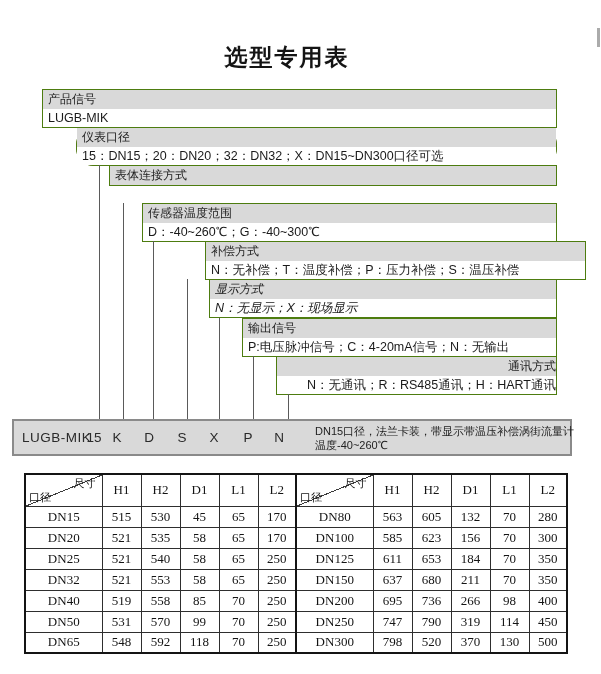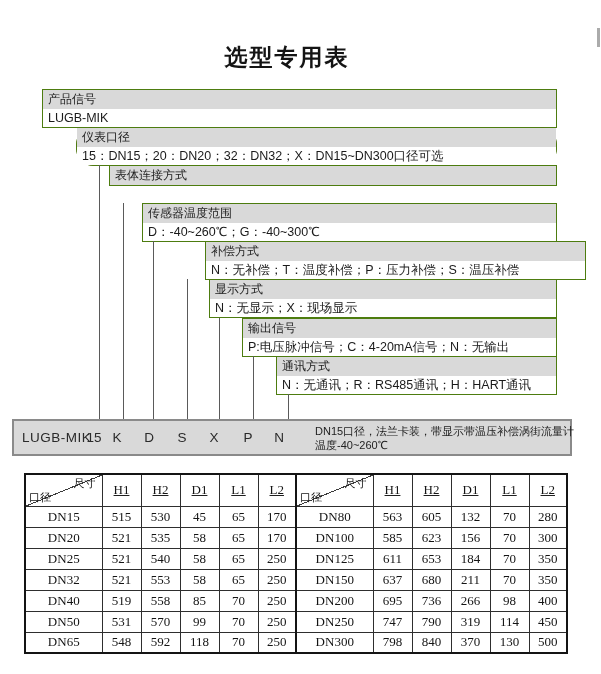--- a/index.html
+++ b/index.html
@@ -47,21 +47,21 @@
   .dim-table{
     position:absolute;left:24px;top:473px;
     border-collapse:collapse;table-layout:fixed;
     font-family:"Liberation Serif",serif;
     border:2px solid #141414;
   }
   .dim-table th,.dim-table td{
     border:1px solid #2e2e2e;text-align:center;padding:0;
     font-size:13px;color:#141414;font-weight:normal;overflow:hidden;
   }
-  .dim-table thead tr{height:32px;text-decoration:underline;}
+  .dim-table thead tr{height:32px;}
   .dim-table tbody tr{height:21px;}
   .dim-table .group-start{border-left:2px solid #141414;}
   .corner{
     position:relative;background:#ffffff;
     background-image:linear-gradient(to bottom right,
       transparent 49.1%, #3a3a3a 49.1%, #3a3a3a 50.9%, transparent 50.9%);
   }
   .corner .c-top{position:absolute;top:1px;right:6px;font-size:11px;}
   .corner .c-bottom{position:absolute;bottom:1px;left:3px;font-size:11px;text-align:center;}
 </style>
@@ -85,29 +85,29 @@
     <div class="hdr">表体连接方式</div>
   </div>
   <div class="cascade-box" style="left:142px;top:203px;width:415px;">
     <div class="hdr">传感器温度范围</div>
     <div class="cnt">D：-40~260℃；G：-40~300℃</div>
   </div>
   <div class="cascade-box" style="left:176px;top:241px;width:381px;margin-left:29px;">
     <div class="hdr">补偿方式</div>
     <div class="cnt">N：无补偿；T：温度补偿；P：压力补偿；S：温压补偿</div>
   </div>
-  <div class="cascade-box" style="left:209px;top:279px;width:348px;">
+  <div class="cascade-box" style="left:209px;top:279px;width:348px;font-style:italic;">
     <div class="hdr">显示方式</div>
     <div class="cnt">N：无显示；X：现场显示</div>
   </div>
   <div class="cascade-box" style="left:242px;top:318px;width:315px;">
     <div class="hdr">输出信号</div>
     <div class="cnt">P:电压脉冲信号；C：4-20mA信号；N：无输出</div>
   </div>
-  <div class="cascade-box" style="left:276px;top:356px;width:281px;">
+  <div class="cascade-box" style="left:276px;top:356px;width:281px;text-align:right;">
     <div class="hdr">通讯方式</div>
     <div class="cnt">N：无通讯；R：RS485通讯；H：HART通讯</div>
   </div>
 
   <div class="vline" style="left:99px;top:165px;height:254px;"></div>
   <div class="vline" style="left:123px;top:203px;height:216px;"></div>
   <div class="vline" style="left:153px;top:241px;height:178px;"></div>
   <div class="vline" style="left:187px;top:279px;height:140px;"></div>
   <div class="vline" style="left:219px;top:318px;height:101px;"></div>
   <div class="vline" style="left:253px;top:356px;height:63px;"></div>
@@ -252,21 +252,21 @@
         </tr>
         <tr>
           <td>DN65</td>
           <td>548</td>
           <td>592</td>
           <td>118</td>
           <td>70</td>
           <td>250</td>
           <td class="group-start">DN300</td>
           <td>798</td>
-          <td>840</td>
+          <td>520</td>
           <td>370</td>
           <td>130</td>
           <td>500</td>
         </tr>
       </tbody>
   </table>
 
 </div>
 
 </body></html>

